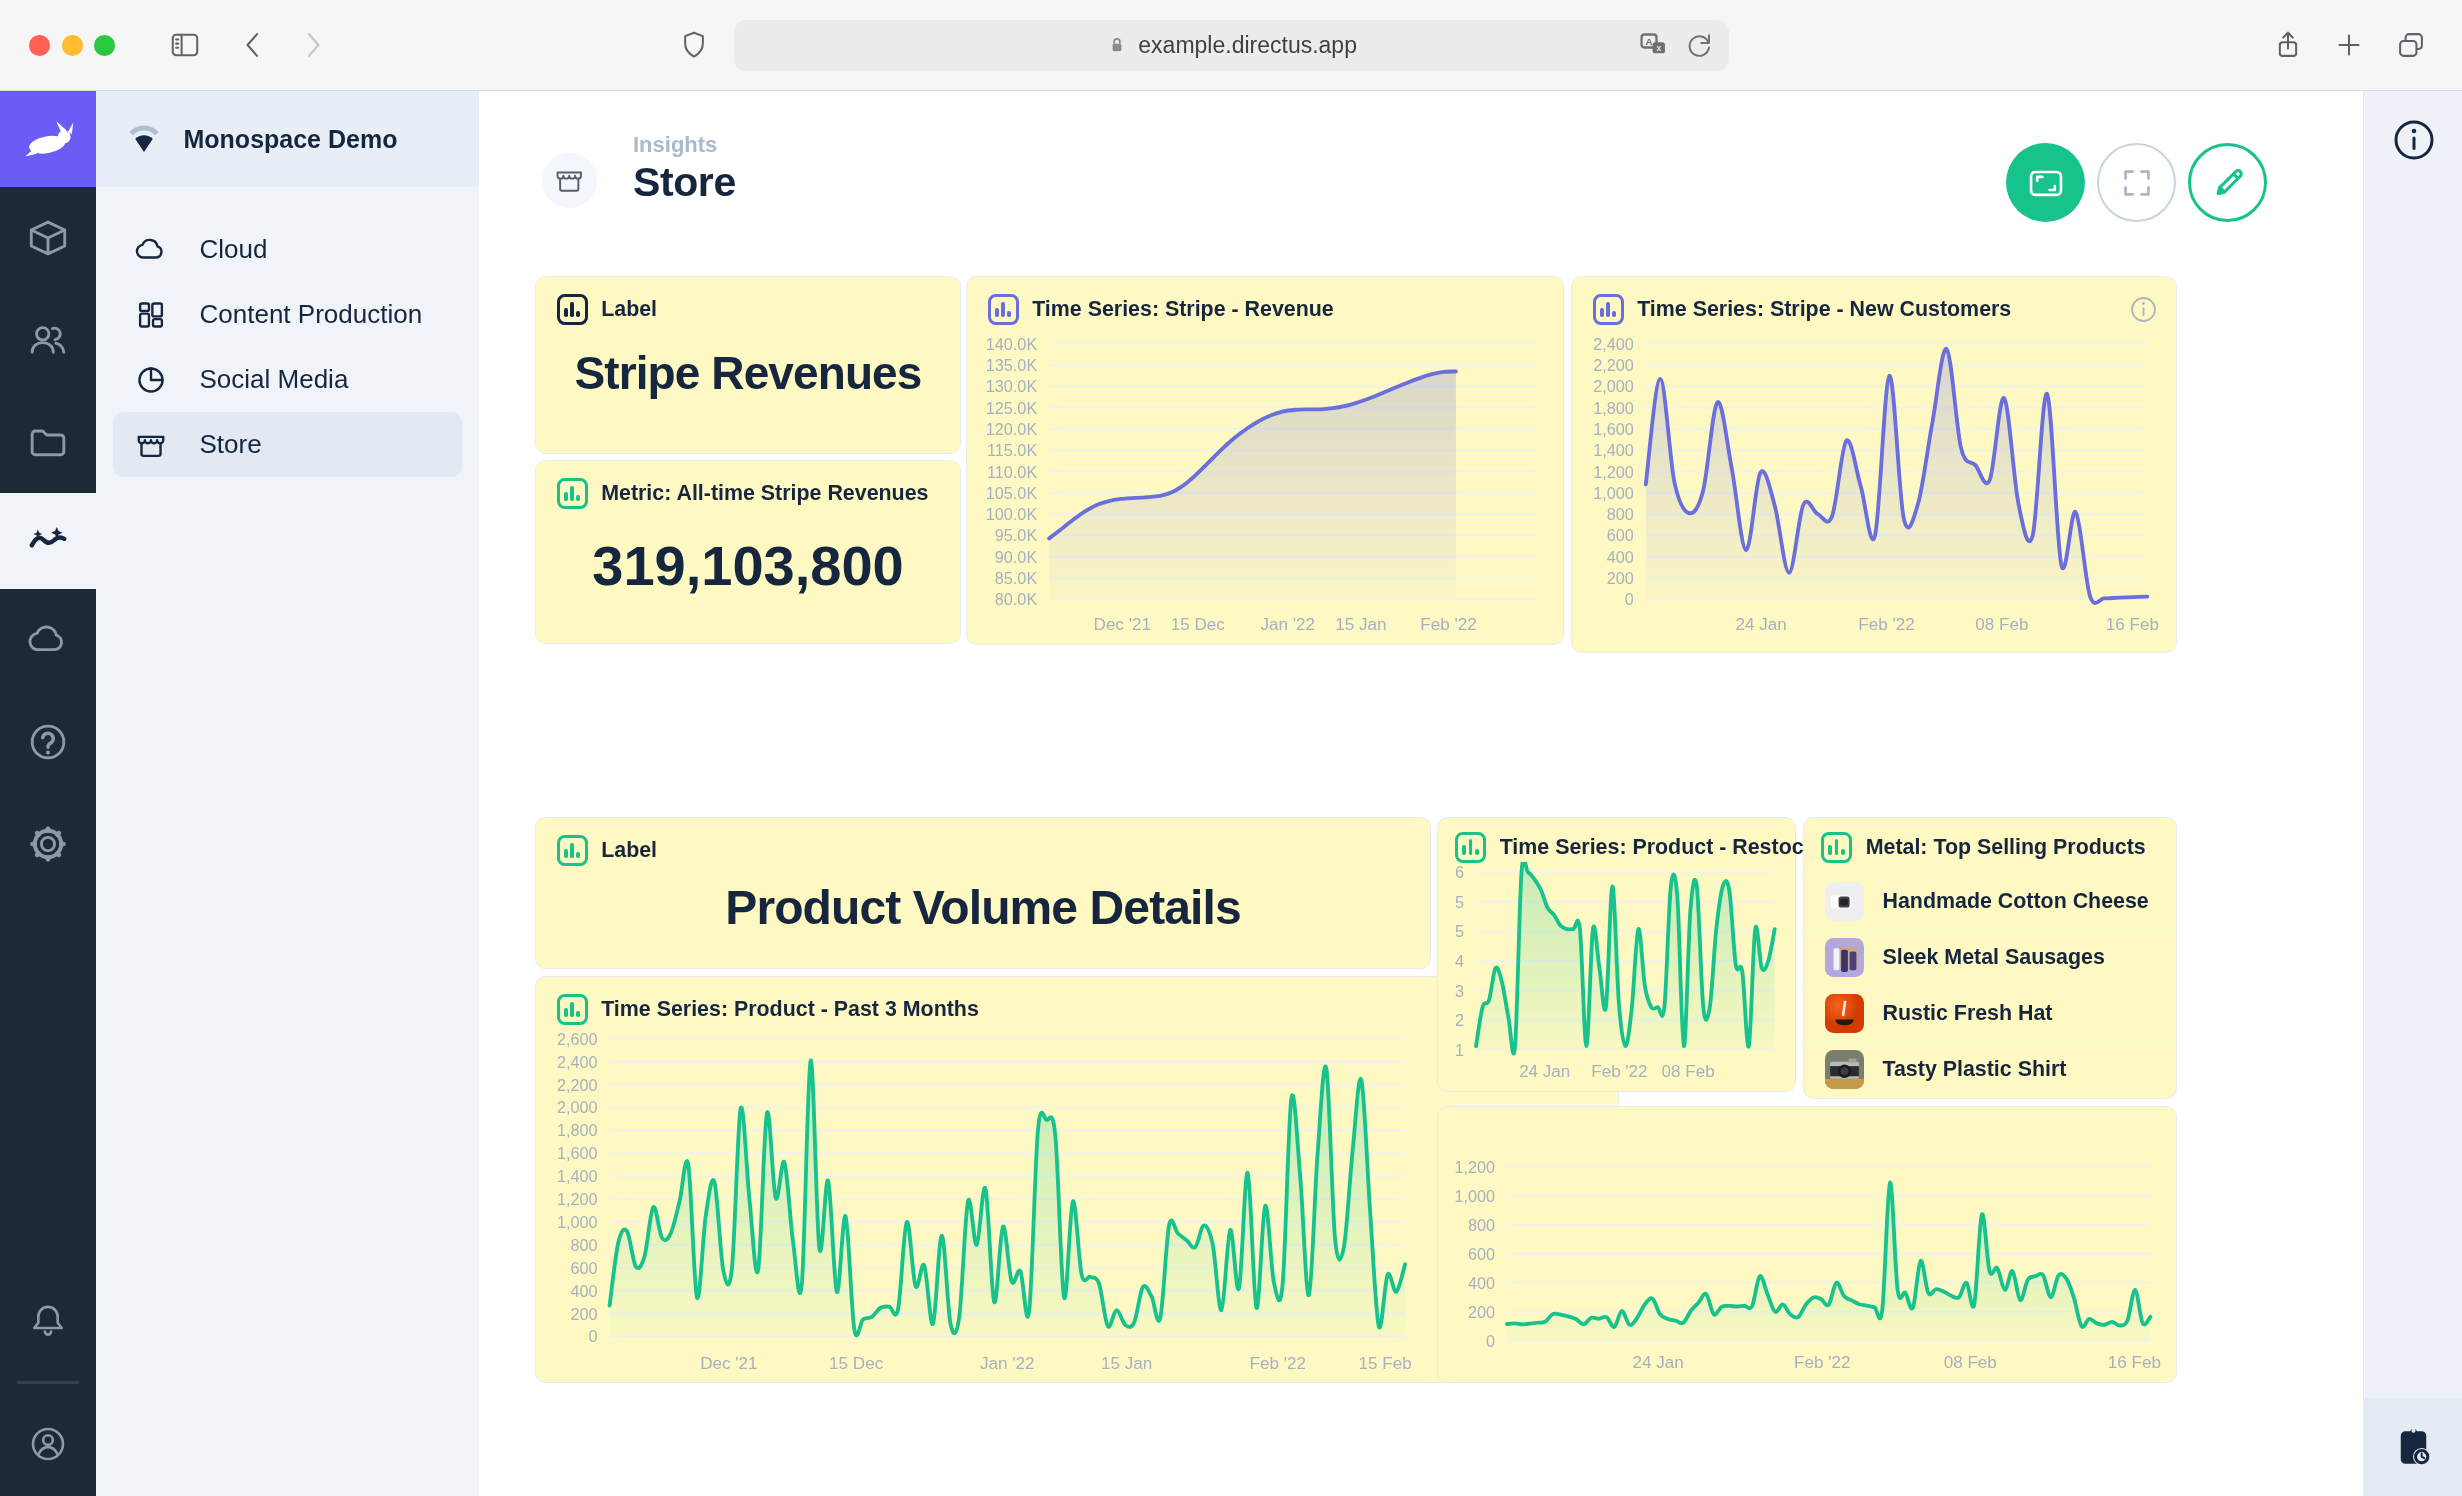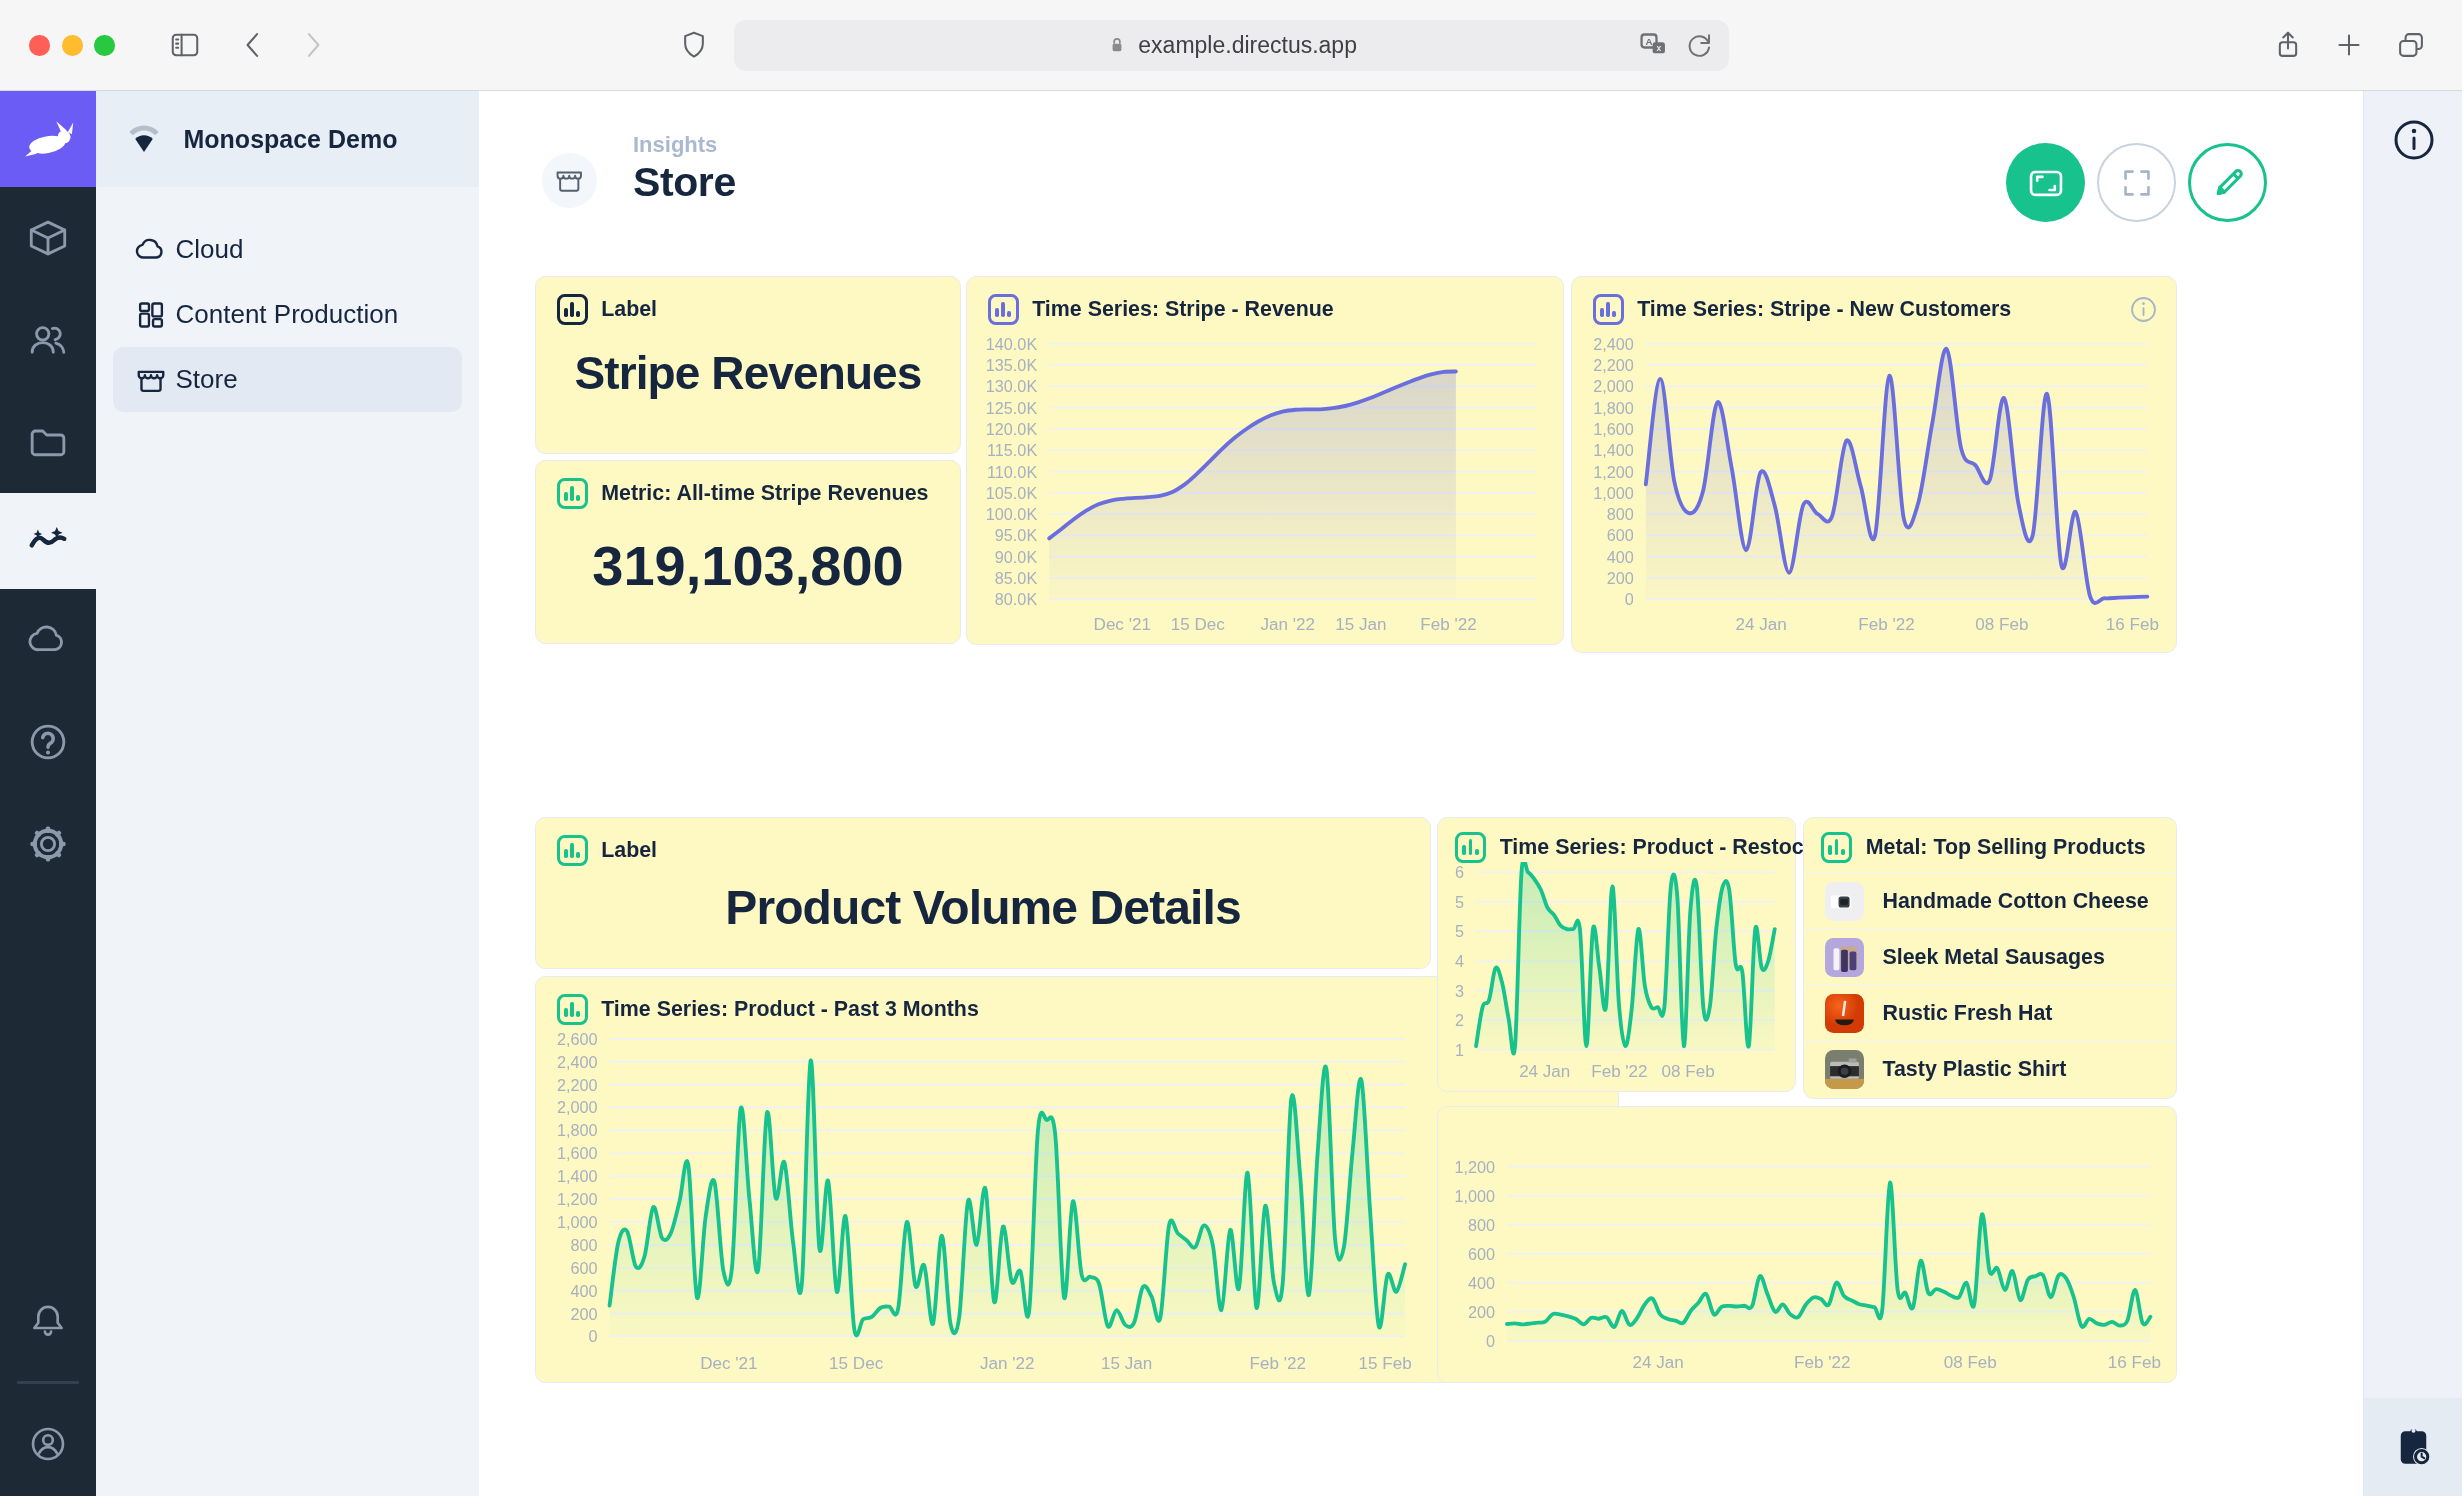--- a/index.html
+++ b/index.html
@@ -28,21 +28,21 @@
   .mod-bottom { position:absolute; bottom:0; left:0; width:96px; display:flex; flex-direction:column; align-items:center; }
   .mod-divider { width:62px; height:2.6px; background:#33404f; border-radius:1.7px; margin:19px 0; }
   .mod-bottom .mod-item { height:82px; }
 
   
   .nav { position:absolute; left:96px; top:91px; width:383px; height:1406px; background:#f0f4f9; }
   .nav-head { height:96px; background:#e8eef6; display:flex; align-items:center; gap:20.5px; padding:0 29px; }
   .nav-head .nicon { width:38px; height:38px; }
   .project-name { font-size:25px; font-weight:700; color:#16263f; }
   .nav-items { padding-top:30px; }
-  .nav-item { position:relative; height:65px; margin:0 17px; display:flex; align-items:center; gap:8px; padding:0 20.5px; border-radius:10.3px; cursor:pointer; }
+  .nav-item { position:relative; height:65px; margin:0 17px; display:flex; align-items:center; gap:32px; padding:0 20.5px; border-radius:10.3px; cursor:pointer; }
   .nav-item.active { background:#e2e9f3; }
   .nav-item .nicon { width:34px; height:34px; color:#16263f; }
   .nav-item .nlabel { font-size:26px; font-weight:500; color:#16263f; }
 
   
   .rightbar { position:absolute; left:2363px; top:91px; width:99px; height:1406px; background:#eef2f8; border-left:1.7px solid #e3e9f1; }
   .rb-top { position:absolute; top:24px; left:0; width:99px; display:flex; justify-content:center; }
   .rb-info { width:50px; height:50px; color:#16263f; cursor:pointer; }
   .rb-bottom { position:absolute; left:0; bottom:0; width:99px; height:99px; background:#e4ebf3; display:flex; align-items:center; justify-content:center; }
   .rb-bottom svg { width:51px; height:51px; color:#16263f; }
@@ -267,20 +267,29 @@
         <div class="nav-item">
           <span class="nicon">
             <svg viewBox="0 0 100 100" fill="none" stroke="currentColor" stroke-width="7" stroke-linecap="round" stroke-linejoin="round">
               <rect x="18" y="16" width="26" height="22" rx="5"></rect>
               <rect x="18" y="46" width="26" height="38" rx="5"></rect>
               <rect x="54" y="16" width="28" height="38" rx="5"></rect>
               <rect x="56" y="62" width="26" height="22" rx="5"></rect>
             </svg>
           </span>
           <span class="nlabel">Content Production</span>
+        </div>
+        <div class="nav-item">
+          <span class="nicon">
+            <svg viewBox="0 0 100 100" fill="none" stroke="currentColor" stroke-width="7" stroke-linecap="round" stroke-linejoin="round">
+              <circle cx="50" cy="50" r="34"></circle>
+              <path d="M50 16 v34 h34"></path>
+            </svg>
+          </span>
+          <span class="nlabel">Social Media</span>
         </div>
         <div class="nav-item active">
           <span class="nicon">
             <svg viewBox="0 0 100 100" fill="none" stroke="currentColor" stroke-width="7" stroke-linecap="round" stroke-linejoin="round">
               <path d="M22 46 v30 a6 6 0 0 0 6 6 h44 a6 6 0 0 0 6-6 V46"></path>
               <path d="M14 26 h72 v10 a9 9 0 0 1-18 0 a9 9 0 0 1-18 0 a9 9 0 0 1-18 0 a9 9 0 0 1-18 0 z"></path>
             </svg>
           </span>
           <span class="nlabel">Store</span>
         </div>

